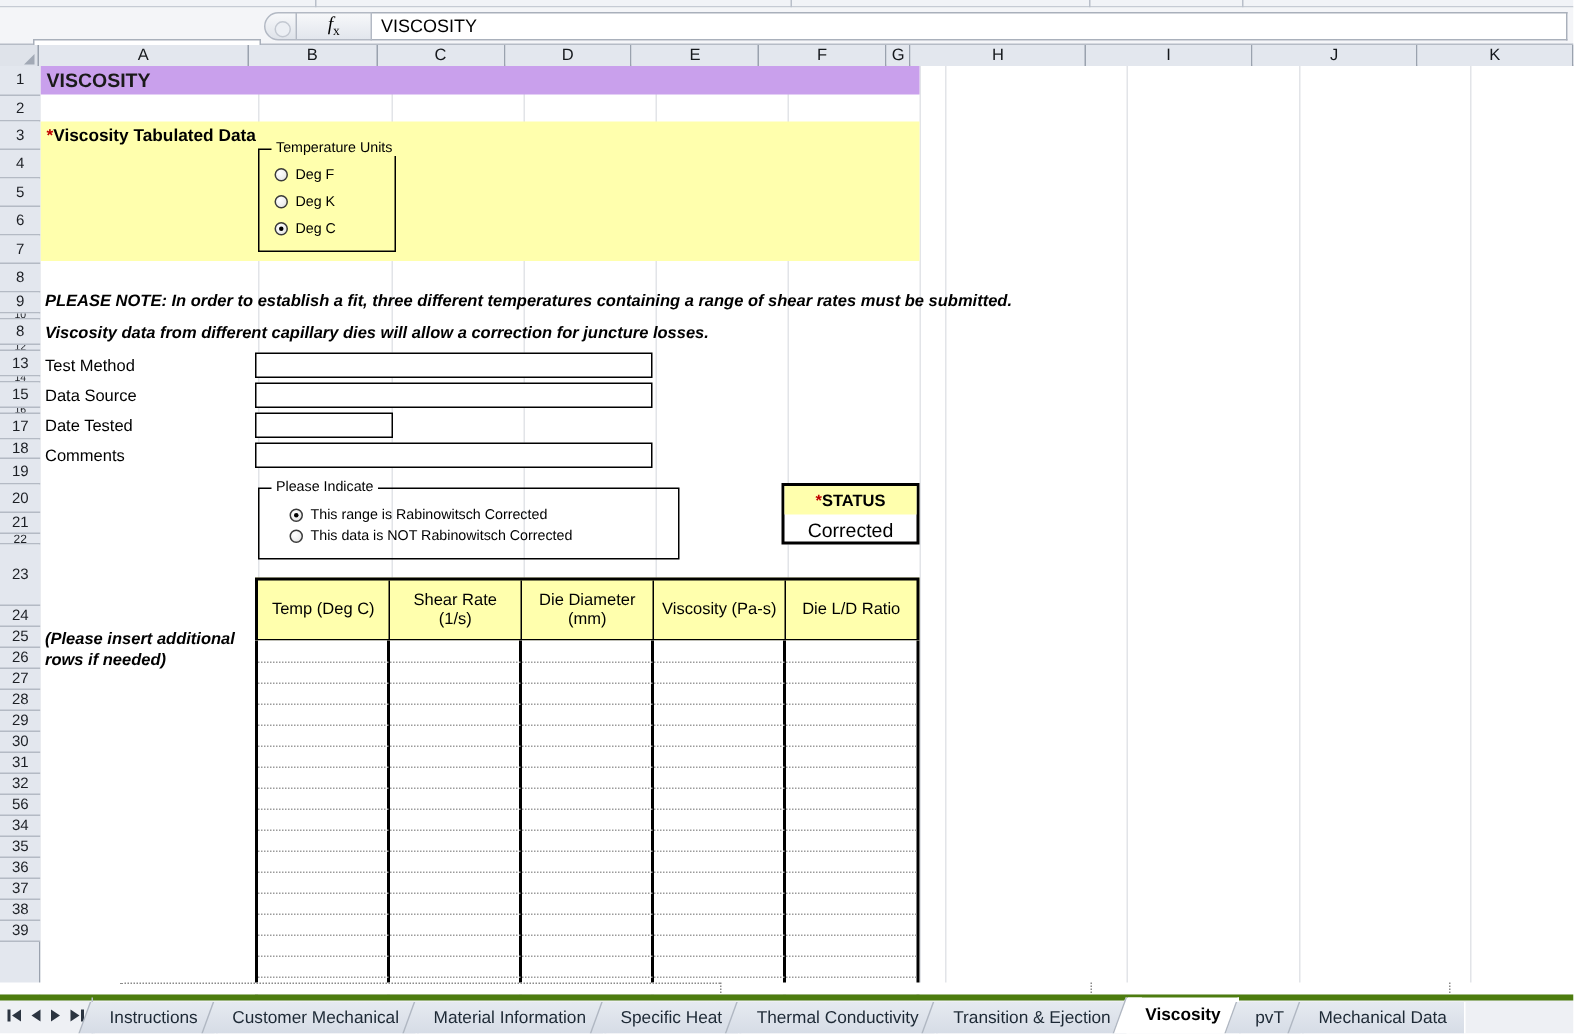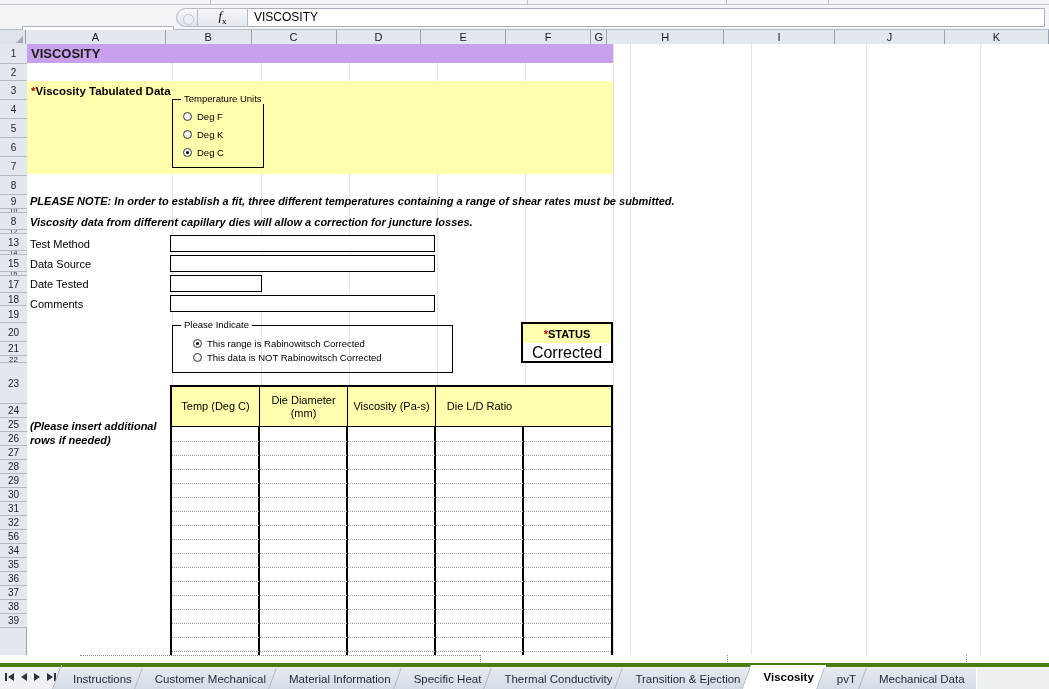--- a/index.html
+++ b/index.html
@@ -214,21 +214,21 @@
   .status-head {
     height: 19px;
     background: #ffffad;
     display: flex; align-items: center; justify-content: center;
     font-weight: bold; font-size: 11px;
   }
   .status-head .ast { color: #c00000; }
   .status-val {
     height: 20px;
     display: flex; align-items: center; justify-content: center;
-    font-size: 16px;
+    font-size: 13px;
   }
 
   .side-note {
     position: absolute;
     font-style: italic; font-weight: bold;
     font-size: 11px;
     line-height: 14px;
     white-space: nowrap;
   }
 
@@ -467,20 +467,21 @@
         </div>
         <div class="status-val">Corrected</div>
       </div>
 
       <div class="side-note" style="left:3px;top:375px;">(Please insert additional</div>
       <div class="side-note" style="left:3px;top:389px;"> rows if needed)</div>
 
       <div class="dtable" style="left:143px;top:341px;width:443px;">
         <div class="dt-head">
           <div class="dt-th" style="width:88px;height:39px;">Temp (Deg C)</div>
+          <div class="dt-th" style="width:88px;height:39px;">Shear Rate<br>(1/s)</div>
           <div class="dt-th" style="width:88px;height:39px;">Die Diameter<br>(mm)</div>
           <div class="dt-th" style="width:88px;height:39px;">Viscosity (Pa-s)</div>
           <div class="dt-th" style="width:87px;height:39px;">Die L/D Ratio</div>
         </div>
         <div class="dt-body" style="height:238px;">
           <div class="dt-colsep" style="left:86px;"></div>
           <div class="dt-colsep" style="left:174px;"></div>
           <div class="dt-colsep" style="left:262px;"></div>
           <div class="dt-colsep" style="left:350px;"></div>
           <div class="dt-rowline" style="top:14px;"></div>

